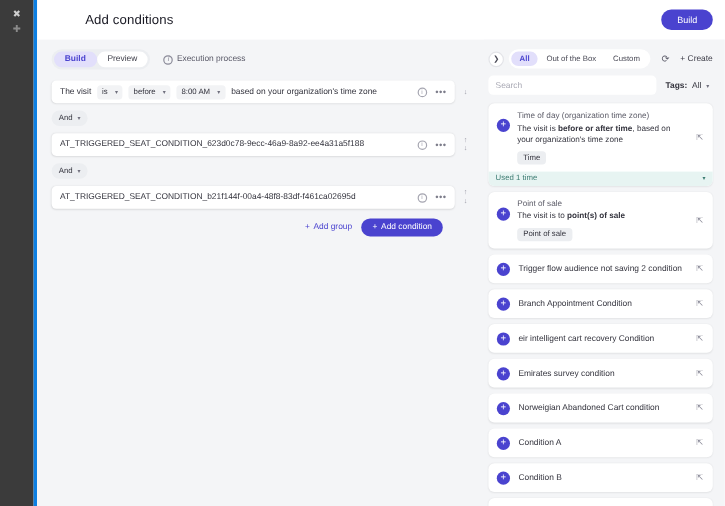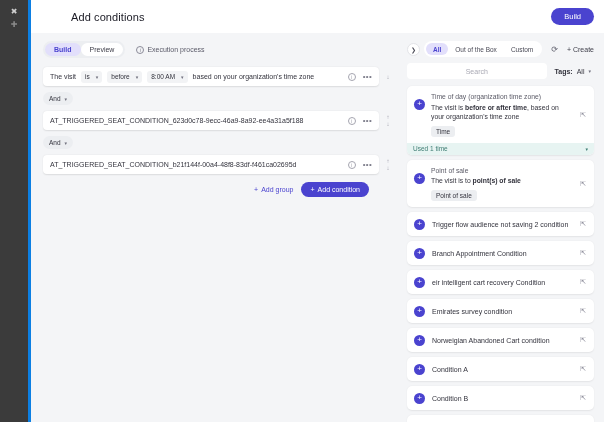--- a/index.html
+++ b/index.html
@@ -100,21 +100,21 @@
   .lib-segmented { display: flex; background: #fff; border-radius: 9px; padding: 2px; }
   .lib-seg { padding: 2.5px 7px; border-radius: 8px; font-size: 6.5px; color: #4a4a56; cursor: pointer; white-space: nowrap; }
   .lib-seg.active { background: #e2dffb; color: #4a43cf; font-weight: bold; }
   .lib-head-actions { margin-left: auto; display: flex; align-items: center; gap: 9px; padding-right: 5px; }
   .refresh-ico { font-size: 8px; color: #5a5a68; cursor: pointer; }
   .create-btn { display: flex; align-items: center; gap: 2px; font-size: 7px; color: #3d3d48; cursor: pointer; }
 
   .search-row { display: flex; align-items: center; gap: 5px; margin: 6px 5px 7px 4px; }
   .search-input {
     flex: 1; height: 16px; background: #fff; border: none; border-radius: 4px;
-    padding: 0 6px; font-size: 7px; color: #33333d; font-family: "Liberation Sans", sans-serif; text-align: center;
+    padding: 0 6px; font-size: 7px; color: #33333d; font-family: "Liberation Sans", sans-serif;
   }
   .search-input::placeholder { color: #a9a9b4; }
   .tags-sel {
     display: flex; align-items: center; gap: 4px; font-size: 7px; color: #33333d; cursor: pointer;
     padding: 2px 3px;
   }
   .tags-sel b { font-weight: bold; }
   .tags-sel .cv { font-size: 5px; color: #70707e; }
 
   .lib-list { padding: 0 5px 0 4px; display: flex; flex-direction: column; gap: 5px; }

